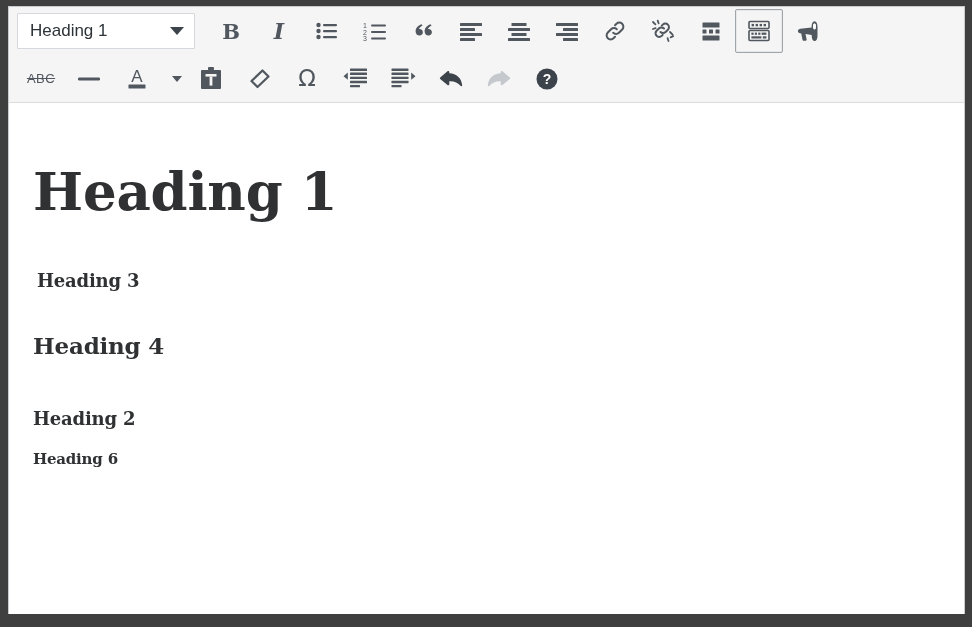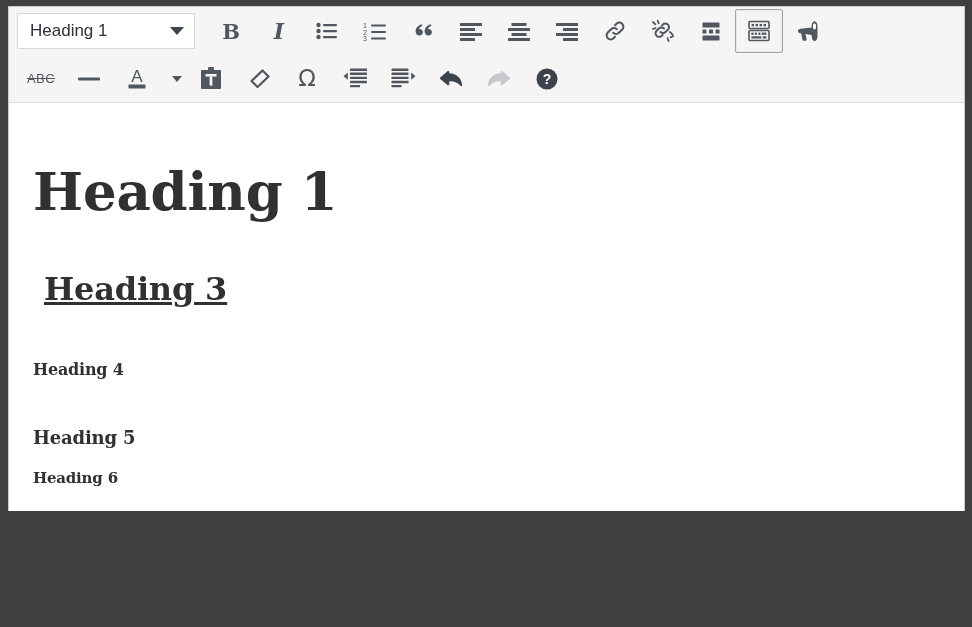--- a/index.html
+++ b/index.html
@@ -17,21 +17,21 @@
     width: 972px;
     height: 627px;
     background: #3f3f3f;
     padding: 6px 0 0 8px;
   }
 
   
   .editor-frame {
     position: relative;
     width: 957px;
-    height: 505px;
+    height: 608px;
     background: #ffffff;
     border: 1px solid #c8cccf;
     border-bottom: none;
     overflow: hidden;
     display: flex;
     flex-direction: column;
   }
 
   
   .toolbar {
@@ -141,22 +141,22 @@
   .content h1, .content h2, .content h3,
   .content h4, .content h5, .content h6 {
     font-family: "DejaVu Serif", "Liberation Serif", serif;
     color: #2f3133;
     font-weight: 700;
     margin: 0;
     letter-spacing: -0.2px;
   }
   .content h1 { font-size: 53px; line-height: 1.16; margin: 42px 0 0 0; }
   .content h2 { font-size: 35px; line-height: 1.2;  margin: 55px 0 0 0; }
-  .content h3 { font-size: 32px; line-height: 1.22; margin: 48px 0 0 11px; text-decoration: underline; }
-  .content h4 { font-size: 16px; line-height: 1.22; margin: 50px 0 0 0; }
+  .content h3 { font-size: 18px; line-height: 1.22; margin: 48px 0 0 4px; }
+  .content h4 { font-size: 23px; line-height: 1.22; margin: 40px 0 0 0; }
   .content h5 { font-size: 18px; line-height: 1.22; margin: 48px 0 0 0; }
   .content h6 { font-size: 15px; line-height: 1.22; margin: 20px 0 0 0; }
 </style>
 </head>
 <body>
 
 <div id="app">
   <div class="editor-frame">
 
     <div class="toolbar">
@@ -405,18 +405,18 @@
             </svg>
           </span>
         </button>
       </div>
     </div>
 
     <div class="content">
       <h1>Heading  1</h1>
       <h3>Heading 3</h3>
       <h4>Heading 4</h4>
-      <h5>Heading 5</h5>
+      <h5>Heading 2</h5>
       <h6>Heading 6</h6>
     </div>
 
   </div>
 </div>
 
 </body></html>

